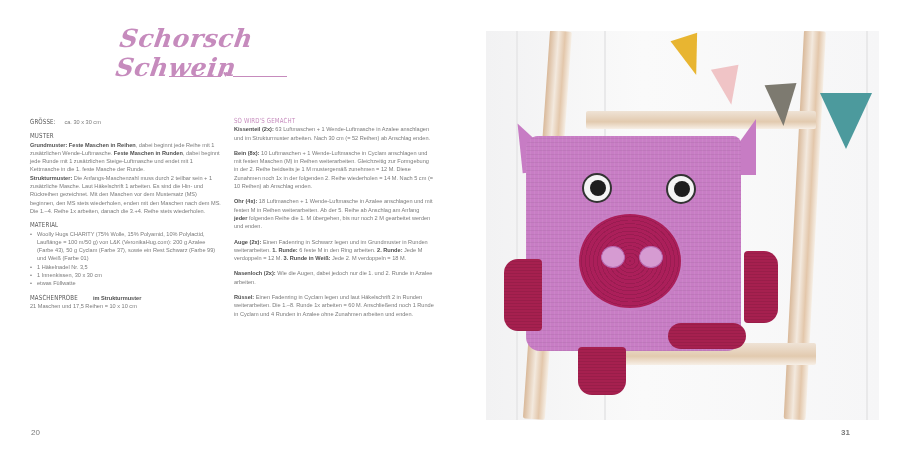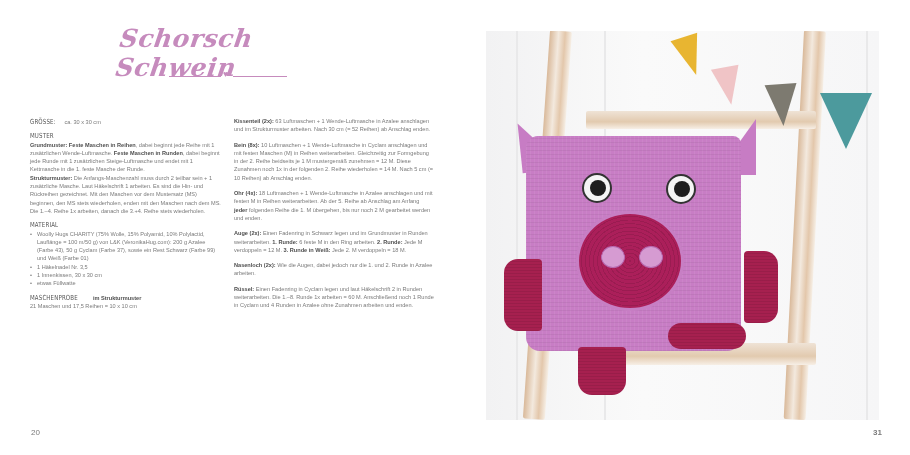--- a/index.html
+++ b/index.html
@@ -31,21 +31,21 @@
     .block { margin-bottom: 6px; }
     .size-line { margin-bottom: 6px; }
     ul { list-style: none; }
     ul li { padding-left: 7px; position: relative; }
     ul li::before { content: "•"; position: absolute; left: 0; }
 
     .p { margin-bottom: 7px; }
 
     .pagenum { position: absolute; top: 428px; font-size: 8px; color: #7a7a7a; }
     .pn-left { left: 31px; }
-    .pn-right { left: 873px; font-weight: bold; }
+    .pn-right { left: 841px; font-weight: bold; }
 
     .photo {
       position: absolute; left: 486px; top: 31px; width: 393px; height: 389px;
       background: linear-gradient(90deg, #f2f2f3 0%, #fafafa 40%, #f6f6f7 100%);
       overflow: hidden;
     }
     .wall-line { position: absolute; top: 0; bottom: 0; width: 2px; background: #e9e9ea; }
     .ladder-rail { position: absolute; background: linear-gradient(90deg, #d9b99a, #f3e9de 40%, #e3c7ab 70%, #f6efe6); border-radius: 2px; }
     .ladder-rung { position: absolute; background: linear-gradient(180deg, #efe3d6, #e2caaf 60%, #f7efe6); border-radius: 2px; }
 
@@ -105,20 +105,21 @@
     <div class="block">
       <div>
         <span class="hd">Maschenprobe</span>
         <b>im Strukturmuster</b>
       </div>
       <div>21 Maschen und 17,5 Reihen = 10 x 10 cm</div>
     </div>
   </div>
 
   <div class="col col2">
+    <div><span class="hd pink">So wird's gemacht</span></div>
 
     <div class="p">
       <b>Kissenteil (2x):</b><span> 63 Luftmaschen + 1 Wende-Luftmasche in Azalee anschlagen und im Strukturmuster arbeiten. Nach 30 cm (= 52 Reihen) ab Anschlag enden.</span>
     </div>
     <div class="p">
       <b>Bein (8x):</b><span> 10 Luftmaschen + 1 Wende-Luftmasche in Cyclam anschlagen und mit festen Maschen (M) in Reihen weiterarbeiten. Gleichzeitig zur Formgebung in der 2. Reihe beidseits je 1 M mustergemäß zunehmen = 12 M. Diese Zunahmen noch 1x in der folgenden 2. Reihe wiederholen = 14 M. Nach 5 cm (= 10 Reihen) ab Anschlag enden.</span>
     </div>
     <div class="p">
       <b>Ohr (4x):</b><span> 18 Luftmaschen + 1 Wende-Luftmasche in Azalee anschlagen und mit festen M in Reihen weiterarbeiten. Ab der 5. Reihe ab Anschlag am Anfang </span><b>jeder</b><span> folgenden Reihe die 1. M übergehen, bis nur noch 2 M gearbeitet werden und enden.</span>
     </div>

